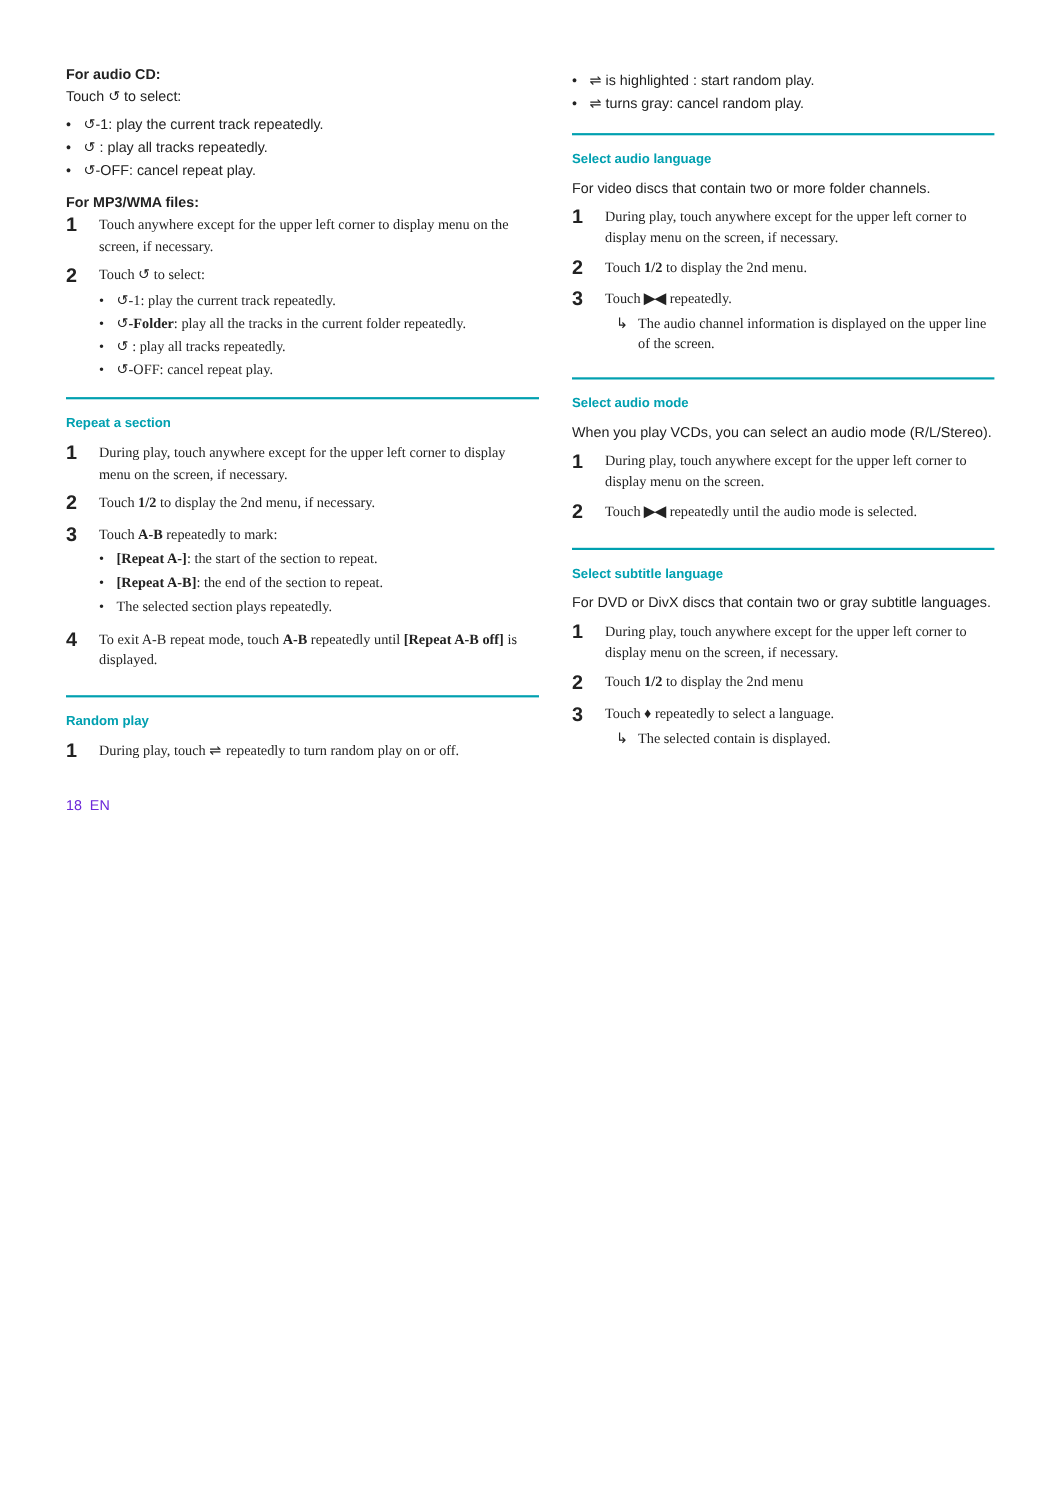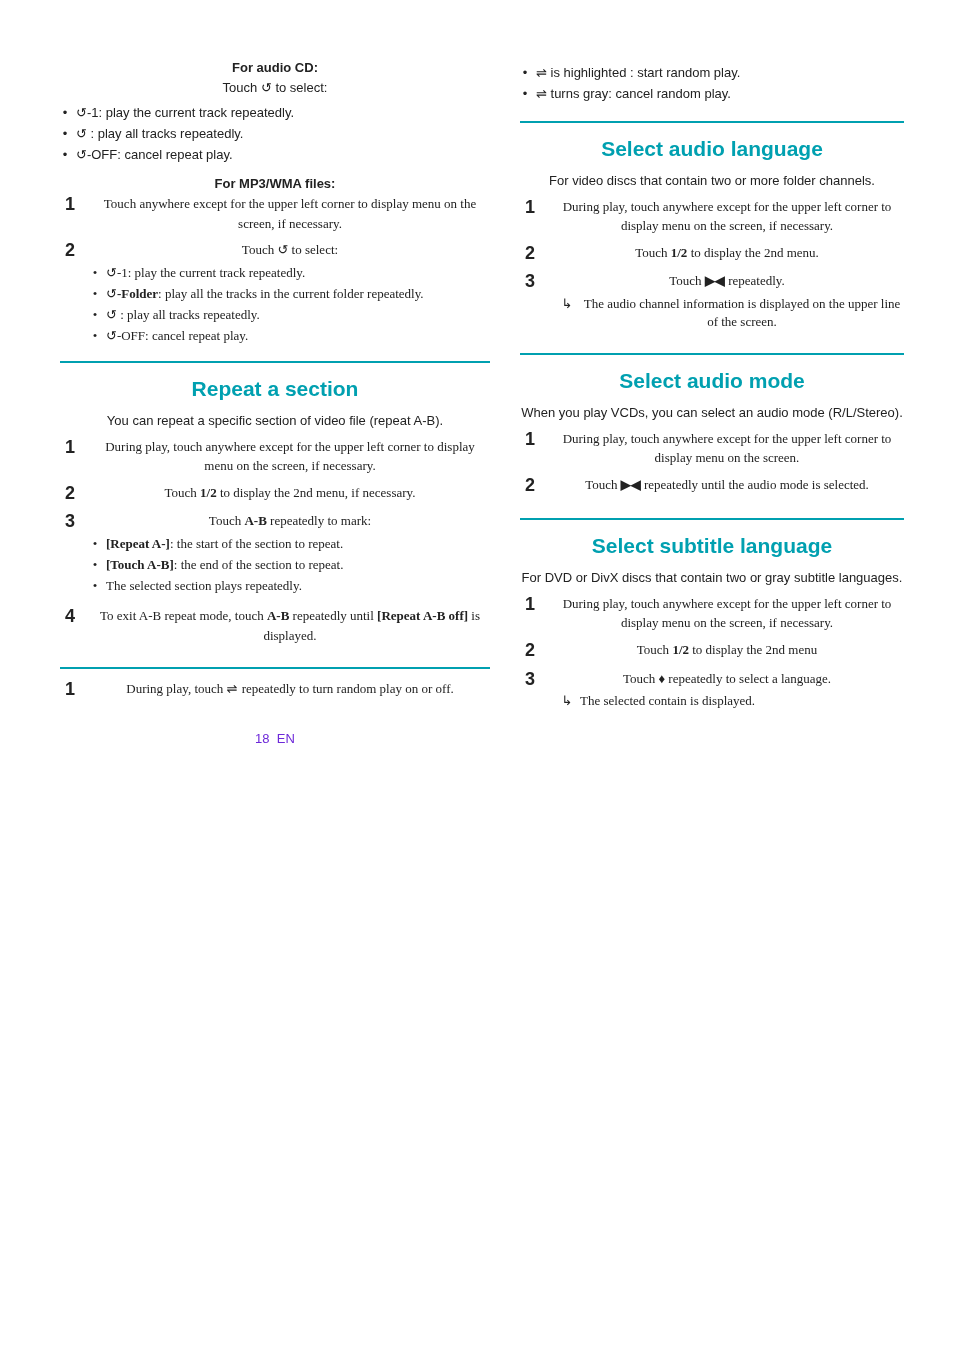--- a/index.html
+++ b/index.html
@@ -8,32 +8,31 @@
       font-family: Arial, Helvetica, sans-serif;
       font-size: 13px;
       color: #222;
       width: 954px;
       min-height: 1351px;
     }
     .page {
       display: flex;
       padding: 60px 50px 60px 60px;
       gap: 30px;
-      text-align: center;
     }
     .col-left {
       width: 430px;
       flex-shrink: 0;
     }
     .col-right {
       flex: 1;
     }
     .section-title {
       color: #00a0b0;
-      font-size: 21px;
+      font-size: 12px;
       font-weight: bold;
       margin-bottom: 10px;
       padding-top: 4px;
     }
     .section-divider {
       border: none;
       border-top: 2px solid #00a0b0;
       margin-bottom: 10px;
     }
     .section-block {
@@ -167,59 +166,59 @@
               </li>
             </ul>
           </div>
         </li>
       </ul>
     </div>
 
     <div class="section-block">
       <hr class="section-divider">
       <div class="section-title">Repeat a section</div>
-      <p class="para">You can repeat a specific section of video file (repeat A-B).</p>
       <ul class="step-list">
         <li class="step-item">
           <span class="step-num">1</span>
           <div class="step-content">During play, touch anywhere except for the upper left corner to display menu on the screen, if necessary.</div>
         </li>
         <li class="step-item">
           <span class="step-num">2</span>
           <div class="step-content">Touch <strong>1/2</strong> to display the 2nd menu, if necessary.</div>
         </li>
         <li class="step-item">
           <span class="step-num">3</span>
           <div class="step-content">
             Touch <strong>A-B</strong> repeatedly to mark:
             <ul class="bullet-list">
               <li class="bullet-item">
                 <span class="bullet-dot">•</span>
                 <span><strong>[Repeat A-]</strong>: the start of the section to repeat.</span>
               </li>
               <li class="bullet-item">
                 <span class="bullet-dot">•</span>
-                <span><strong>[Touch A-B]</strong>: the end of the section to repeat.</span>
+                <span><strong>[Repeat A-B]</strong>: the end of the section to repeat.</span>
               </li>
               <li class="bullet-item">
                 <span class="bullet-dot">•</span>
                 <span>The selected section plays repeatedly.</span>
               </li>
             </ul>
           </div>
         </li>
         <li class="step-item">
           <span class="step-num">4</span>
           <div class="step-content">To exit A-B repeat mode, touch <strong>A-B</strong> repeatedly until <strong>[Repeat A-B off]</strong> is displayed.</div>
         </li>
       </ul>
     </div>
 
     <div class="section-block">
       <hr class="section-divider">
+      <div class="section-title">Random play</div>
       <ul class="step-list">
         <li class="step-item">
           <span class="step-num">1</span>
           <div class="step-content">During play, touch <span style="font-style:normal; font-weight:normal; letter-spacing:1px;">⇌</span> repeatedly to turn random play on or off.</div>
         </li>
       </ul>
     </div>
 
     <div class="footer-page">
       <span>18</span>&nbsp;&nbsp;<span>EN</span>

